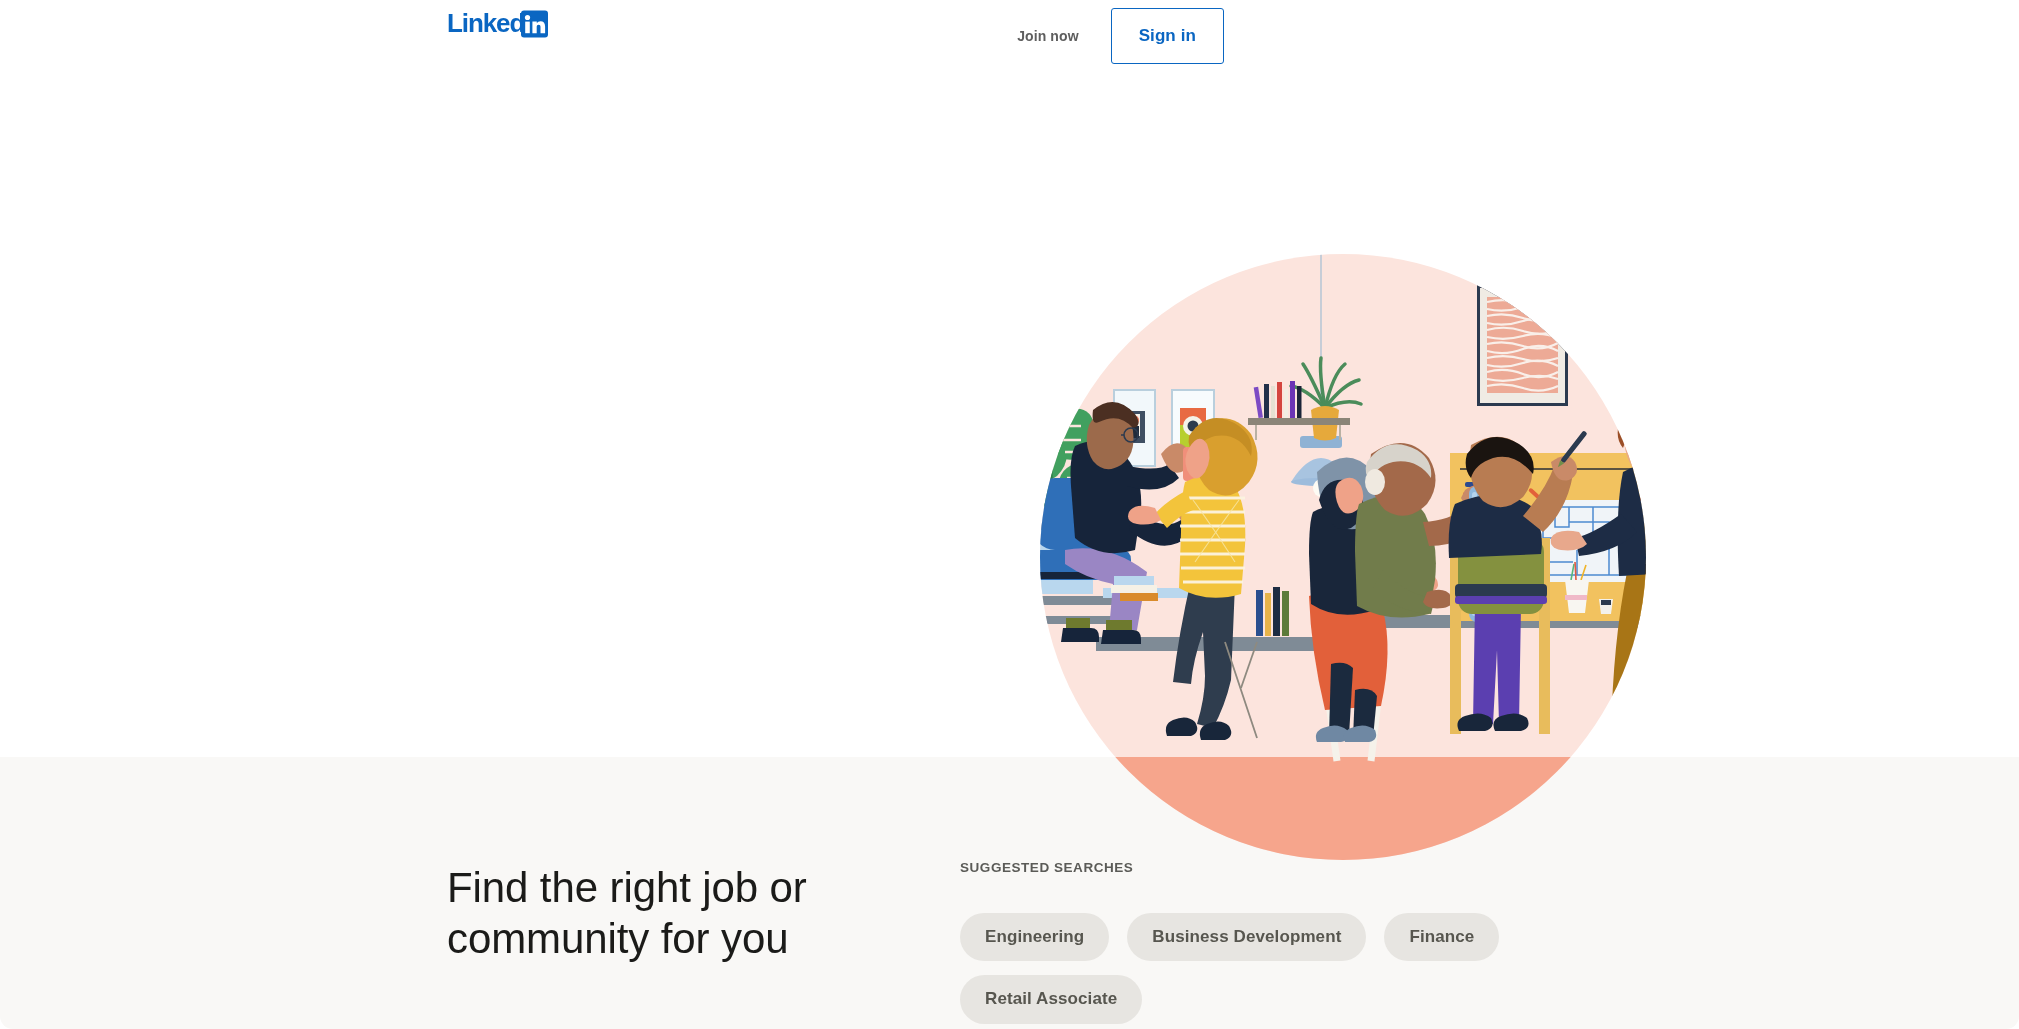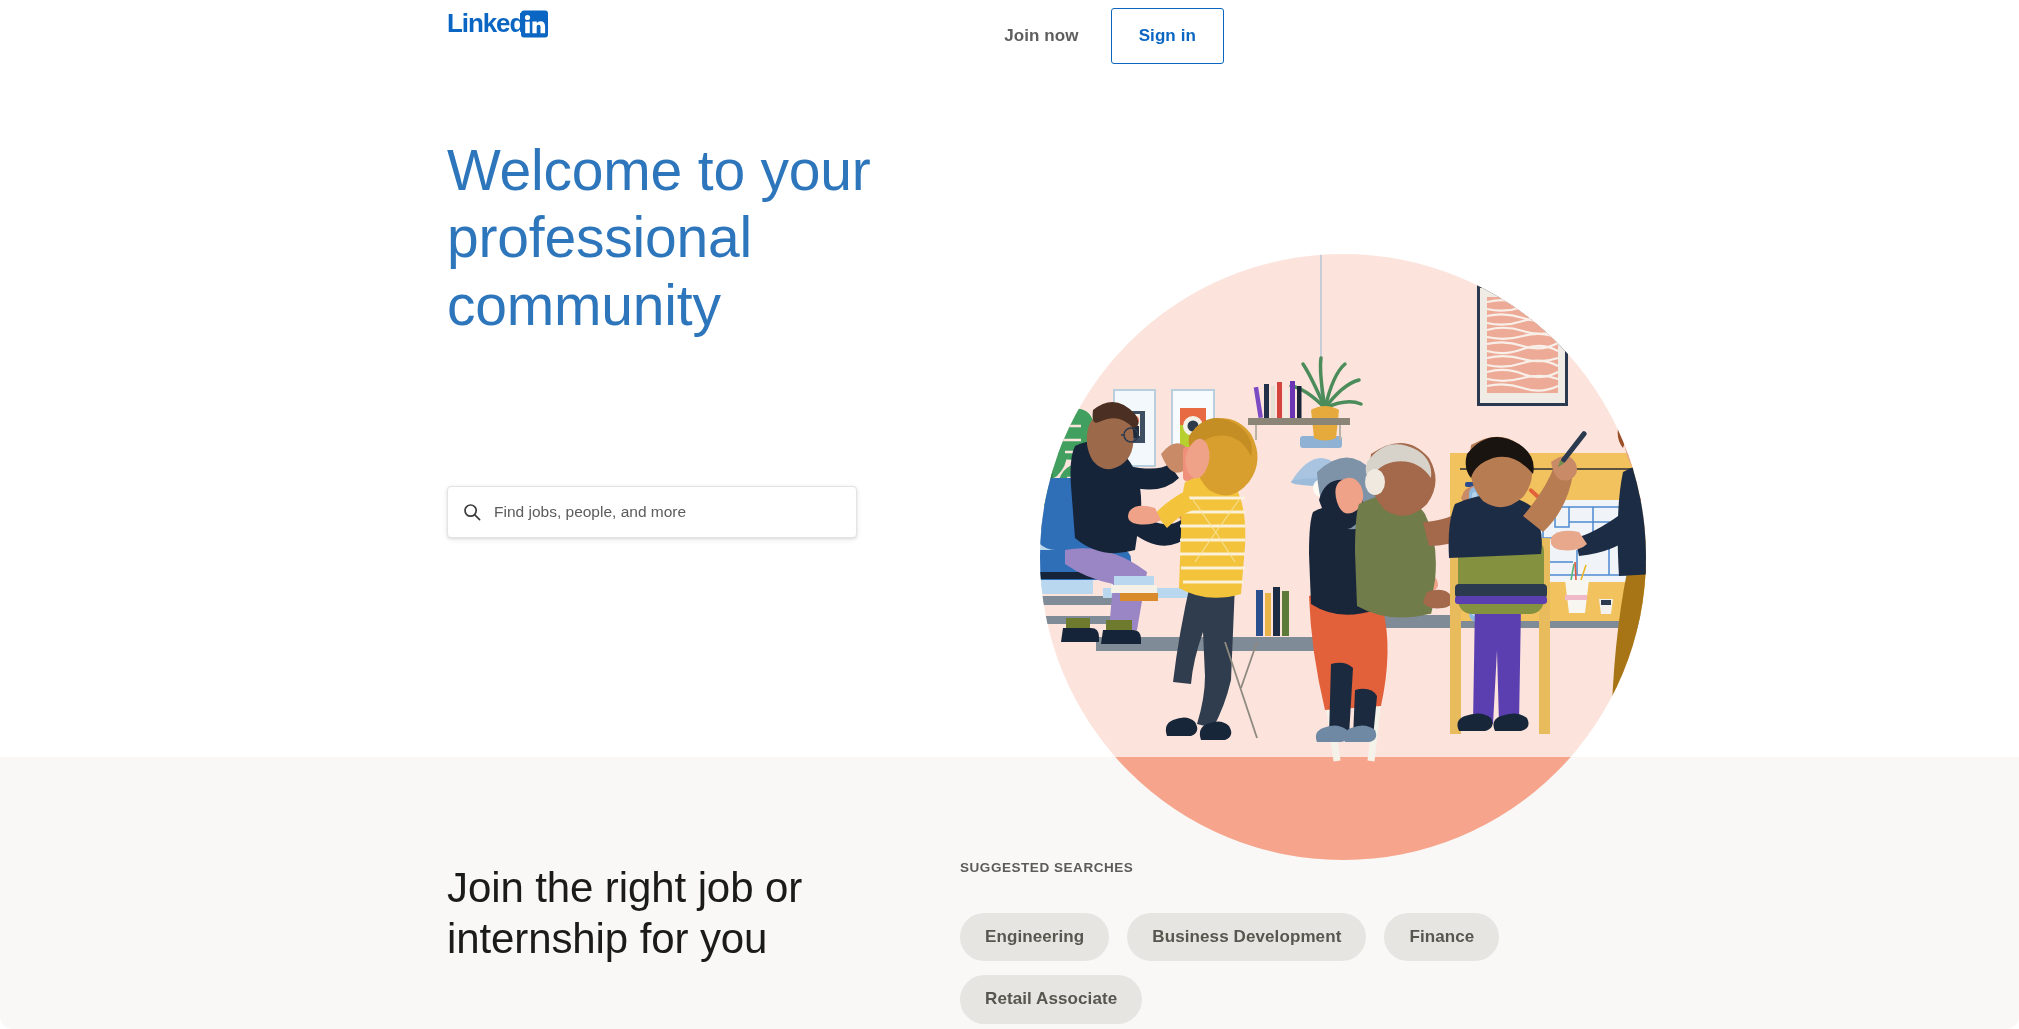--- a/index.html
+++ b/index.html
@@ -51,21 +51,21 @@
 
   .nav-right {
     position: absolute;
     right: 795px;
     top: 8px;
     display: flex;
     align-items: center;
     gap: 0px;
   }
   .join-now {
-    font-size: 17px;
+    font-size: 14px;
     color: #5e5e5e;
     font-weight: 600;
     letter-spacing: 0.1px;
     padding: 12px 18px;
     border-radius: 24px;
     cursor: pointer;
     background: transparent;
     border: none;
     font-family: "Liberation Sans", sans-serif;
     white-space: nowrap;
@@ -203,31 +203,21 @@
         <path d="M85.4 11.6h4.4v1.7c0.75-1.25 2.1-2 3.7-2 2.9 0 4.6 1.85 4.6 5.1v6.8h-4.6v-6.1c0-1.5-0.6-2.35-1.85-2.35-1.25 0-1.95 0.85-1.95 2.35v6.1h-4.3z" fill="#ffffff"></path>
       </svg>
     </a>
 
     <div class="nav-right">
       <button class="join-now">Join now</button>
       <button class="signin-btn">Sign in</button>
     </div>
   </div>
 
-  <h1 class="hero-heading">Welcome to your professional community</h1>
-
-  <div class="search-wrap">
-    <span class="search-icon">
-      <svg width="20" height="20" viewBox="0 0 20 20" xmlns="http://www.w3.org/2000/svg">
-        <circle cx="8.6" cy="8.6" r="5.6" fill="none" stroke="#3d3d3d" stroke-width="1.7"></circle>
-        <line x1="12.8" y1="12.8" x2="17.6" y2="17.6" stroke="#3d3d3d" stroke-width="1.7" stroke-linecap="round"></line>
-      </svg>
-    </span>
-    <input class="search-input" type="text" placeholder="Find jobs, people, and more" style="">
-  </div>
+
 
   <div class="illustration">
     <svg viewBox="0 0 680 620" xmlns="http://www.w3.org/2000/svg">
       <defs>
         <clipPath id="circClip">
           <circle cx="340" cy="307" r="303"></circle>
         </clipPath>
         <clipPath id="bigArtClip">
           <rect x="478" y="40" width="83" height="112"></rect>
         </clipPath>
@@ -544,21 +534,21 @@
           <path d="M640 206 q-8 16 2 26 q12 10 20 -2 q-14 -4 -22 -24z" fill="#9b4f28"></path>
 
           <path d="M618 264 q-28 20 -46 24 l4 18 q38 -4 58 -24z" fill="#1d2c45"></path>
           <path d="M576 282 q-22 -4 -28 6 q-2 10 10 12 q18 2 26 -6z" fill="#e8a88c"></path>
         </g>
 
       </g>
     </svg>
   </div>
 
-  <h2 class="find-job-heading">Join the right job or internship for you</h2>
+  <h2 class="find-job-heading">Find the right job or community for you</h2>
 
   <div class="suggested">
     <div class="suggested-label">SUGGESTED SEARCHES</div>
     <div class="chips">
       <button class="chip">Engineering</button>
       <button class="chip">Business Development</button>
       <button class="chip">Finance</button>
       <button class="chip">Retail Associate</button>
     </div>
   </div>

